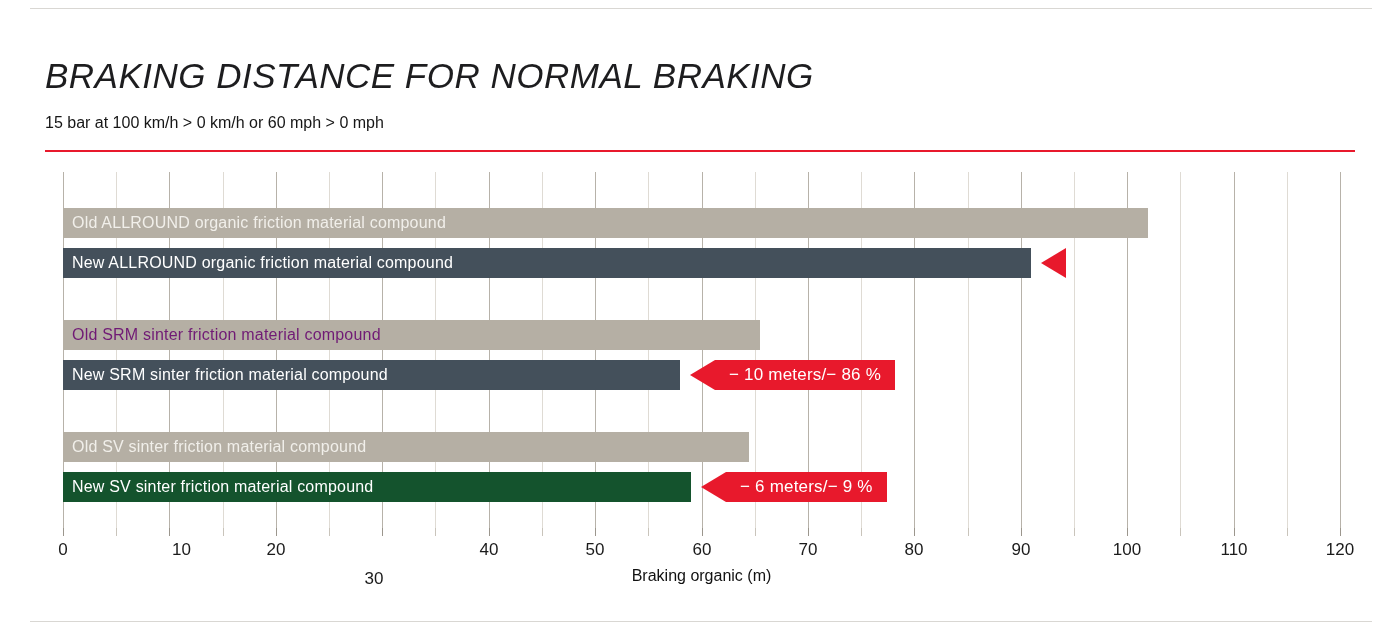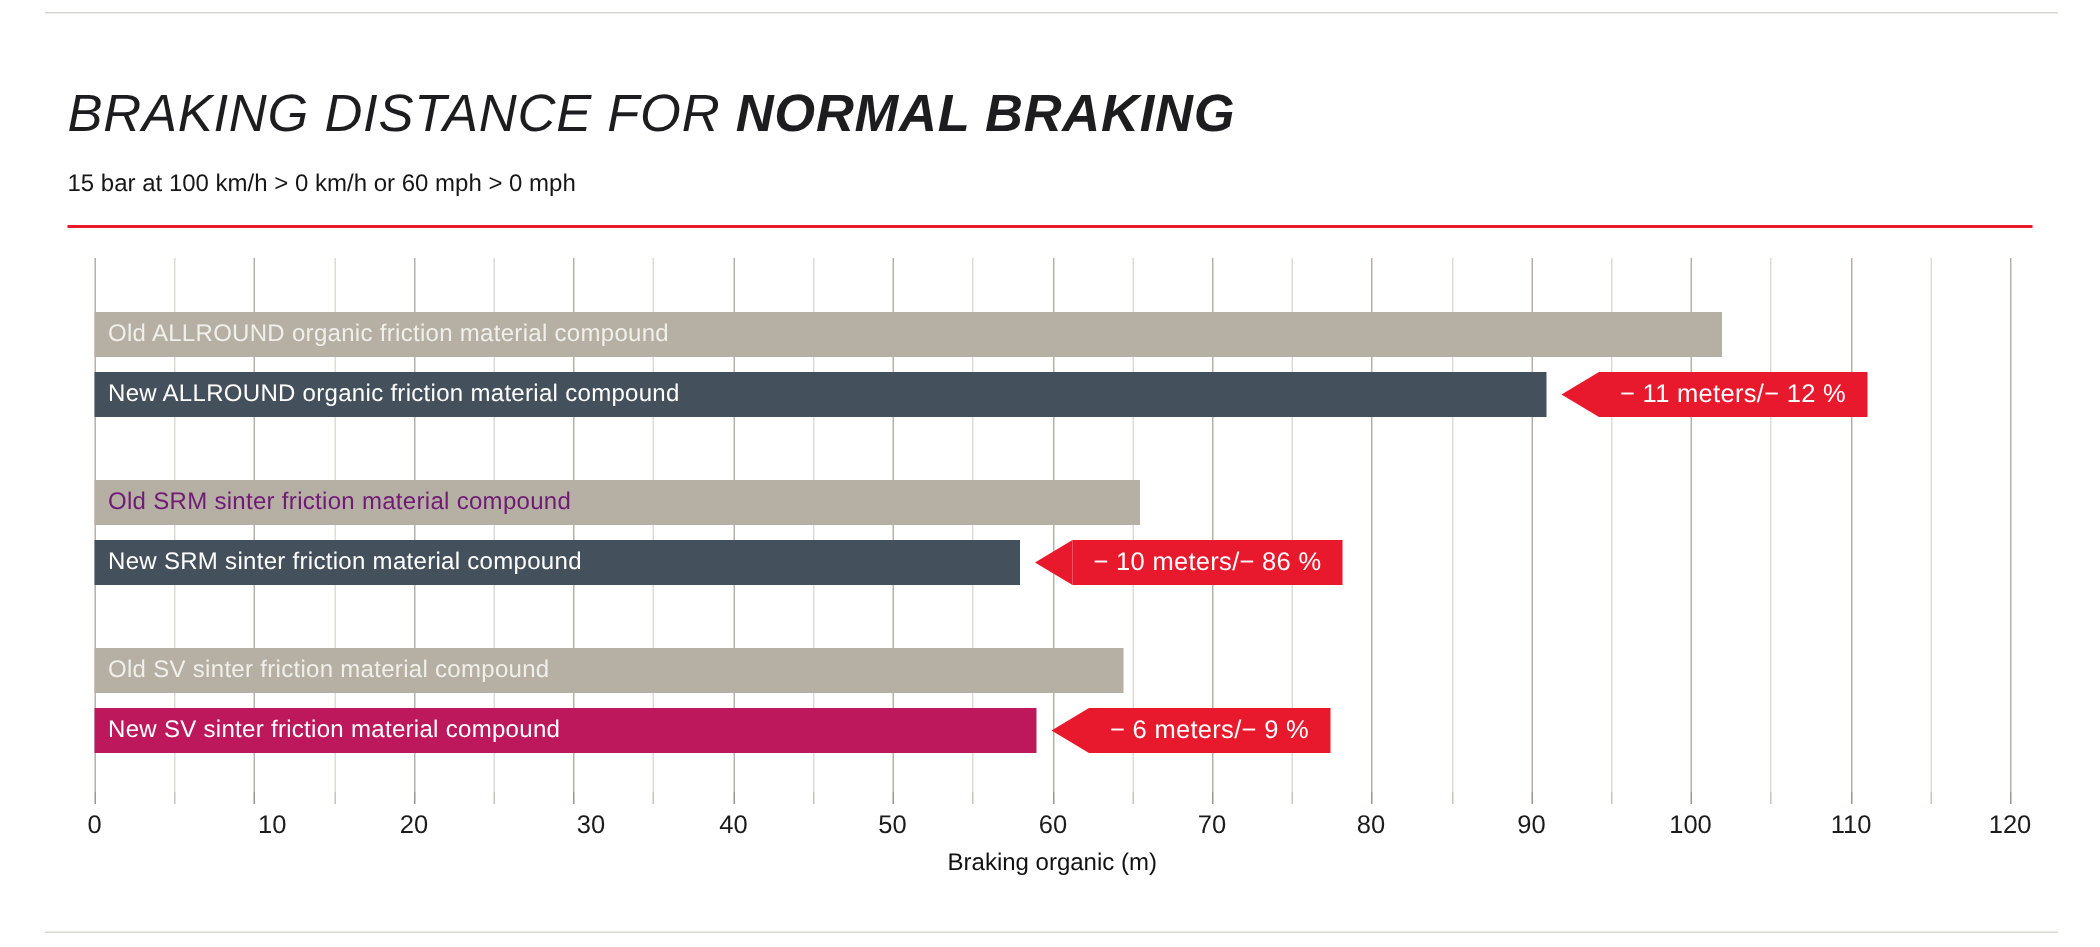--- a/index.html
+++ b/index.html
@@ -9,21 +9,21 @@
   }
   .hairline{position:absolute;left:30px;right:28px;height:1px;background:#d9d7d3;}
   #top-line{top:8px;}
   #bottom-line{top:621px;}
 
   #page-title{
     position:absolute;left:45px;top:33px;font-style:italic;font-size:35px;
     color:#1d1d1f;letter-spacing:0.5px;white-space:nowrap;
   }
   #title-light{font-weight:300;}
-  #title-bold{font-weight:700;}
+  #title-bold{font-weight:400;}
   #subtitle{
     position:absolute;left:45px;top:114px;font-size:16px;color:#161616;
   }
   #red-divider{
     position:absolute;left:45px;top:150px;width:1310px;height:2px;
   }
 
   #plot{
     position:absolute;left:63px;top:172px;width:1277px;height:356px;
   }
@@ -97,21 +97,20 @@
       <div class="bar" style="width: 1085px; background: rgb(181, 175, 164);">
         <span class="bar-label" style="color: rgb(241, 239, 234);">Old ALLROUND organic friction material compound</span>
       </div>
     </div>
     <div class="bar-row" style="top: 76px; width: 1277px;">
       <div class="bar" style="width: 968px; background: rgb(68, 80, 91);">
         <span class="bar-label" style="color: rgb(255, 255, 255);">New ALLROUND organic friction material compound</span>
       </div>
       <div class="annotation" style="left: 978px;">
         <div class="arrow-head" style="border-right-color: rgb(232, 25, 44);"></div>
-        <div class="arrow-box" style="background: rgb(232, 25, 44);">− 11 meters/− 12 %</div>
       </div>
     </div>
     <div class="bar-row" style="top: 148px; width: 1277px;">
       <div class="bar" style="width: 697px; background: rgb(181, 175, 164);">
         <span class="bar-label" style="color: #701a75;">Old SRM sinter friction material compound</span>
       </div>
     </div>
     <div class="bar-row" style="top: 188px; width: 1277px;">
       <div class="bar" style="width: 617px; background: rgb(68, 80, 91);">
         <span class="bar-label" style="color: rgb(255, 255, 255);">New SRM sinter friction material compound</span>
@@ -120,42 +119,42 @@
         <div class="arrow-head" style="border-right-color: rgb(232, 25, 44);"></div>
         <div class="arrow-box" style="background: rgb(232, 25, 44);">− 10 meters/− 86 %</div>
       </div>
     </div>
     <div class="bar-row" style="top: 260px; width: 1277px; text-align: right;">
       <div class="bar" style="width: 686px; background: rgb(181, 175, 164);">
         <span class="bar-label" style="color: rgb(241, 239, 234);">Old SV sinter friction material compound</span>
       </div>
     </div>
     <div class="bar-row" style="top: 300px; width: 1277px;">
-      <div class="bar" style="width: 628px; background: #be185d;">
+      <div class="bar" style="width: 628px; background: #14532d;">
         <span class="bar-label" style="color: rgb(255, 255, 255);">New SV sinter friction material compound</span>
       </div>
       <div class="annotation" style="left: 638px;">
         <div class="arrow-head" style="border-right-color: rgb(232, 25, 44);"></div>
         <div class="arrow-box" style="background: rgb(232, 25, 44);">− 6 meters/− 9 %</div>
       </div>
     </div>
   </div>
 
 <div id="axis">
     <div class="tick" style="left: 63px; background: rgb(155, 150, 141);"></div>
     <div class="tick-label" style="left: 41px;">0</div>
     <div class="tick" style="left: 116px; background: rgb(201, 196, 187);"></div>
     <div class="tick" style="left: 169px; background: rgb(155, 150, 141);"></div>
     <div class="tick-label" style="left: 147px; text-align: right;">10</div>
     <div class="tick" style="left: 223px; background: rgb(201, 196, 187);"></div>
     <div class="tick" style="left: 276px; background: rgb(155, 150, 141);"></div>
     <div class="tick-label" style="left: 254px;">20</div>
     <div class="tick" style="left: 329px; background: rgb(201, 196, 187);"></div>
     <div class="tick" style="left: 382px; background: rgb(155, 150, 141);"></div>
-    <div class="tick-label" style="left: 372px;">30</div>
+    <div class="tick-label" style="left: 352px; margin-top: 29px;">30</div>
     <div class="tick" style="left: 435px; background: rgb(201, 196, 187);"></div>
     <div class="tick" style="left: 489px; background: rgb(155, 150, 141);"></div>
     <div class="tick-label" style="left: 467px;">40</div>
     <div class="tick" style="left: 542px; background: rgb(201, 196, 187);"></div>
     <div class="tick" style="left: 595px; background: rgb(155, 150, 141);"></div>
     <div class="tick-label" style="left: 573px;">50</div>
     <div class="tick" style="left: 648px; background: rgb(201, 196, 187);"></div>
     <div class="tick" style="left: 702px; background: rgb(155, 150, 141);"></div>
     <div class="tick-label" style="left: 680px;">60</div>
     <div class="tick" style="left: 755px; background: rgb(201, 196, 187);"></div>

